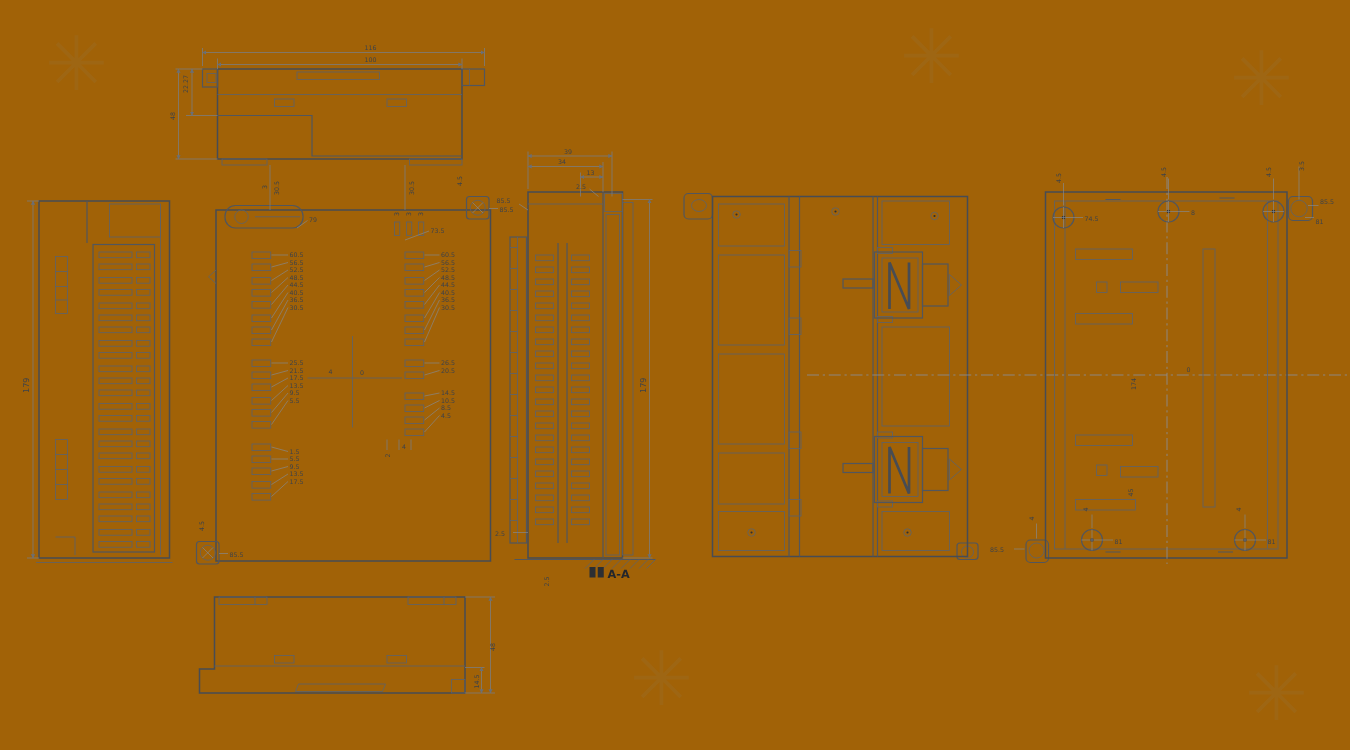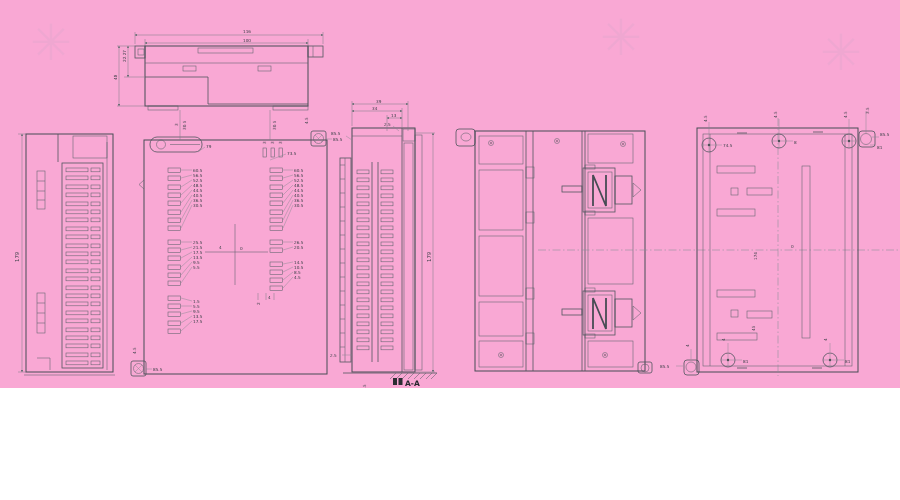--- a/index.html
+++ b/index.html
@@ -1,16 +1,16 @@
 <!DOCTYPE html>
 <html><head>
 <meta charset="utf-8">
 <style>
   html,body{margin:0;padding:0;background:#fff;}
-  #stage{position:relative;width:900px;height:388px;background:#f9a8d4;overflow:hidden;
+  #stage{position:relative;width:900px;height:500px;background:#a16207;overflow:hidden;
          font-family:"DejaVu Sans",sans-serif;}
   svg{display:block}
   .ol{stroke:#474c54;stroke-width:1;fill:none;stroke-linejoin:miter}
   .md{stroke:#51565e;stroke-width:.8;fill:none}
   .th{stroke:#5d626a;stroke-width:.55;fill:none}
   .dim{stroke:#7a7f86;stroke-width:.5;fill:none}
   .ldr{stroke:#84898f;stroke-width:.45;fill:none}
   .cl{stroke:#8a9099;stroke-width:.55;fill:none;stroke-dasharray:8 2.5 1.5 2.5}
   .blk{fill:#2b2e33;stroke:none}
   text.t{font-size:4.2px;fill:#3d424a}

